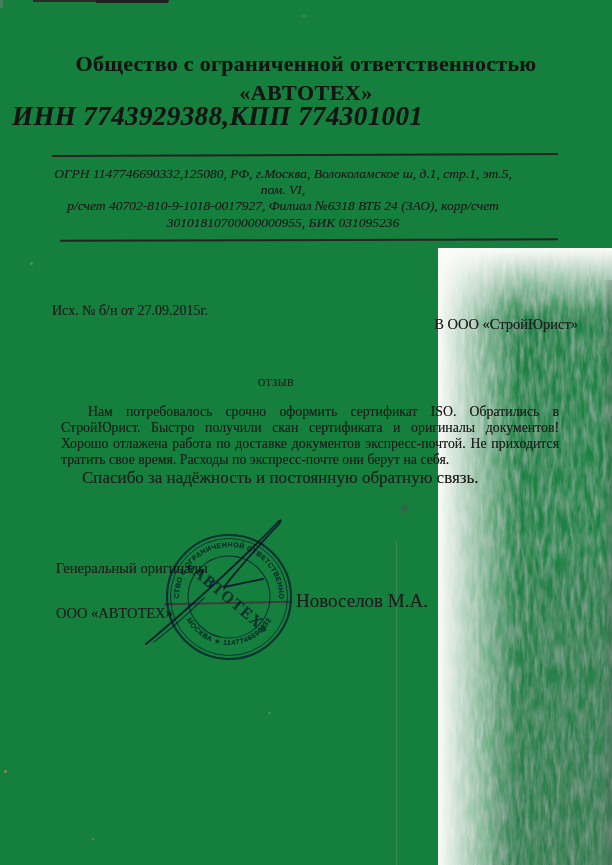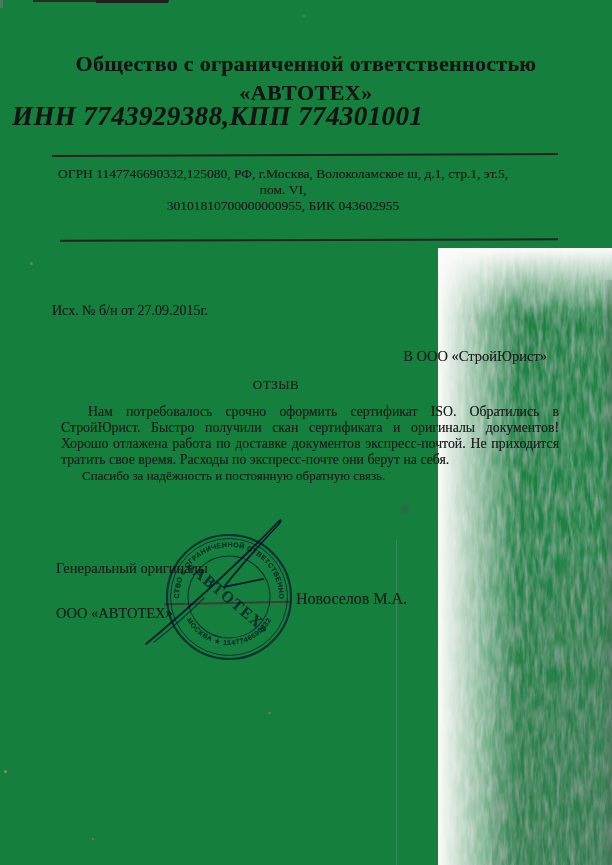--- a/index.html
+++ b/index.html
@@ -44,35 +44,35 @@
   .org-type { left:0; top:51px; width:612px; text-align:center;
     font-weight:bold; font-size:22px; letter-spacing:.3px; color:#141414; }
   .org-name { left:0; top:80px; width:612px; text-align:center;
     font-weight:bold; font-size:22px; letter-spacing:.5px; color:#141414; }
   .inn-kpp { left:0; top:101px; width:612px; 
     font-weight:bold; font-style:italic; font-size:27px; letter-spacing:.4px; color:#141414;margin-left:12px; }
   .rule { background:#232323; }
   .rule-top { left:52px; top:154px; width:506px; height:2.4px; transform:rotate(-0.2deg); }
   .rule-mid { left:60px; top:239px; width:498px; height:2px; transform:rotate(-0.15deg); }
   .requisites { left:52px; top:166px; width:462px; text-align:center;
-    font-size:13.5px; line-height:16.2px; color:#1c1c1c; }
+    font-style:italic; font-size:13.5px; line-height:16.2px; color:#1c1c1c; }
 
   
   .outgoing { left:52px; top:303px; font-size:14px; }
-  .addressee { left:0; top:348px; width:547px; text-align:right; font-size:14.5px; }
-  .doc-title { left:0; top:377px; width:552px; text-align:center; font-size:13px; letter-spacing:.5px; }
+  .addressee { left:0; top:316px; width:547px; text-align:right; font-size:14.5px;padding-left:31px; }
+  .doc-title { left:0; top:377px; width:552px; text-align:center; font-size:10px; letter-spacing:.5px; }
   .body-par { left:55px; top:398px; width:498px; margin:6px;
     font-size:13.8px; line-height:16px; text-align:justify; text-indent:27px; }
   .closing-par { left:55px; top:468px; width:498px; margin:0;
-    font-size:13px; text-indent:27px; }
+    font-size:17px; text-indent:27px; }
 
   
   .sig-pos1 { left:56px; top:560px; font-size:14.5px; }
   .sig-pos2 { left:56px; top:605px; font-size:14.5px; }
-  .signer-name { left:296px; top:590px; font-size:16px; }
+  .signer-name { left:296px; top:590px; font-size:19px; }
   .sig-underline { left:164px; top:602px; width:127px; height:1.5px;
     background:#3d3d3d; transform:rotate(-1.2deg); }
 
   .stamp-svg { left:164px; top:532px; width:130px; height:130px;
     mix-blend-mode:multiply; opacity:.88; }
   .stamp-svg text { font-family:"Liberation Sans","DejaVu Sans",sans-serif; }
   .stamp-center-text { font-family:"Liberation Serif","DejaVu Serif",serif !important; }
   .signature-svg { left:140px; top:508px; width:160px; height:145px;
     mix-blend-mode:multiply; }
 </style>
@@ -107,21 +107,22 @@
   <div class="abs speck-c"></div>
   <div class="abs speck-d"></div>
   <div class="abs speck-e"></div>
 
   <div class="abs org-type">Общество с ограниченной ответственностью</div>
   <div class="abs org-name">«АВТОТЕХ»</div>
   <div class="abs inn-kpp">ИНН 7743929388,КПП 774301001</div>
   <div class="abs rule rule-top"></div>
   <div class="abs requisites">
     <div>ОГРН 1147746690332,125080, РФ, г.Москва, Волоколамское ш, д.1, стр.1, эт.5, пом. VI,</div>
-    <div>30101810700000000955, БИК 043602955</div>
+    <div>р/счет 40702-810-9-1018-0017927, Филиал №6318 ВТБ 24 (ЗАО), корр/счет</div>
+    <div>30101810700000000955, БИК 031095236</div>
   </div>
   <div class="abs rule rule-mid"></div>
 
   <div class="abs outgoing">Исх. № б/н от 27.09.2015г.</div>
   <div class="abs addressee">В ООО «СтройЮрист»</div>
   <div class="abs doc-title">ОТЗЫВ</div>
   <p class="abs body-par">Нам потребовалось срочно оформить сертификат ISO. Обратились в СтройЮрист. Быстро получили скан сертификата и оригиналы документов! Хорошо отлажена работа по доставке документов экспресс-почтой. Не приходится тратить свое время. Расходы по экспресс-почте они берут на себя.</p>
   <p class="abs closing-par">Спасибо за надёжность и постоянную обратную связь.</p>
 
   <div class="abs sig-pos1">Генеральный оригиналы</div>

